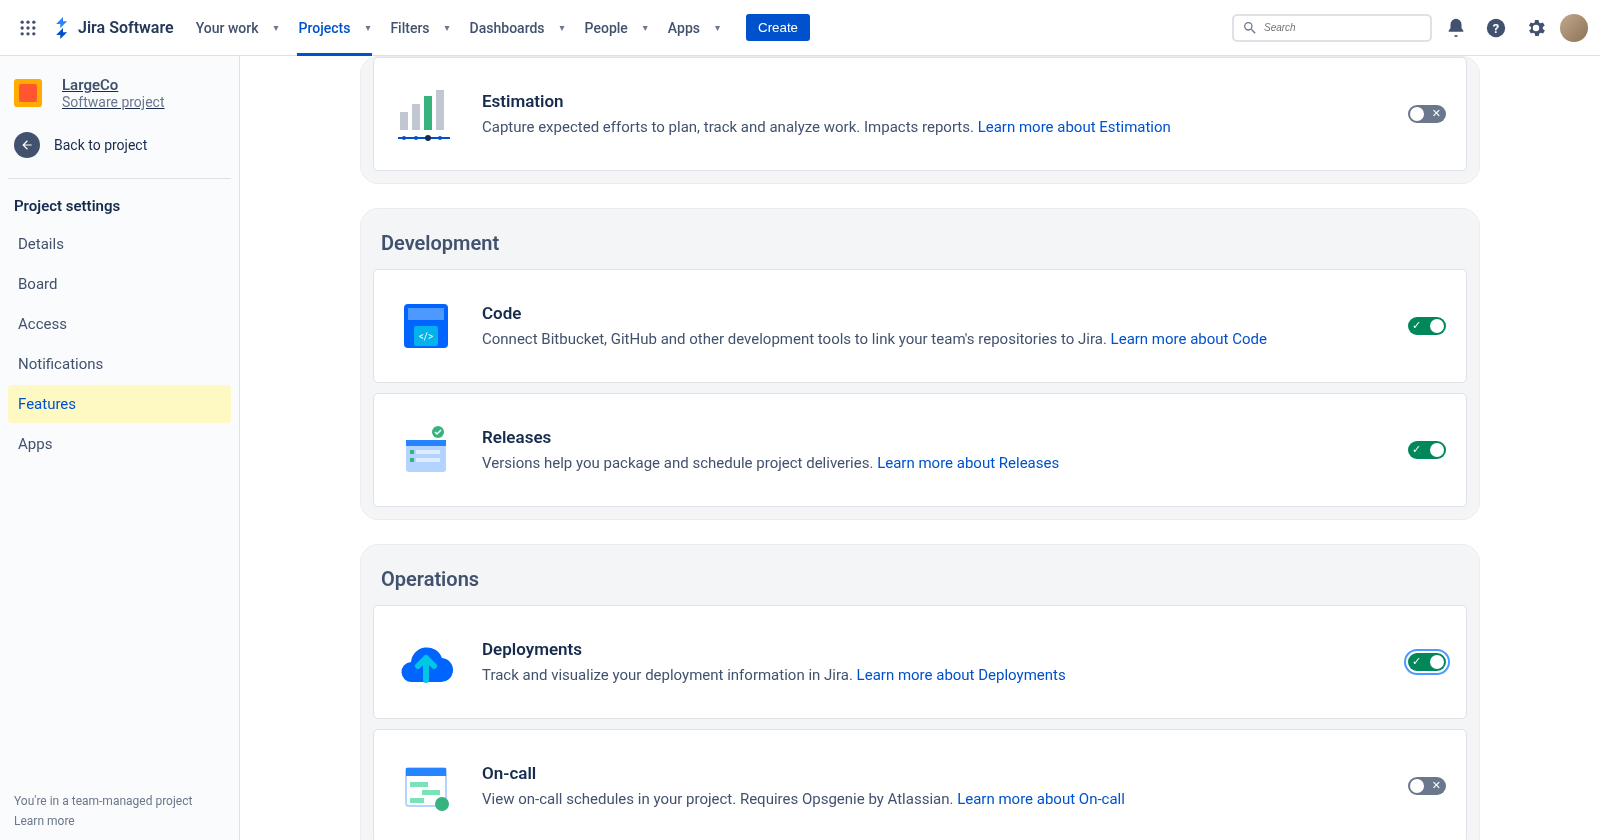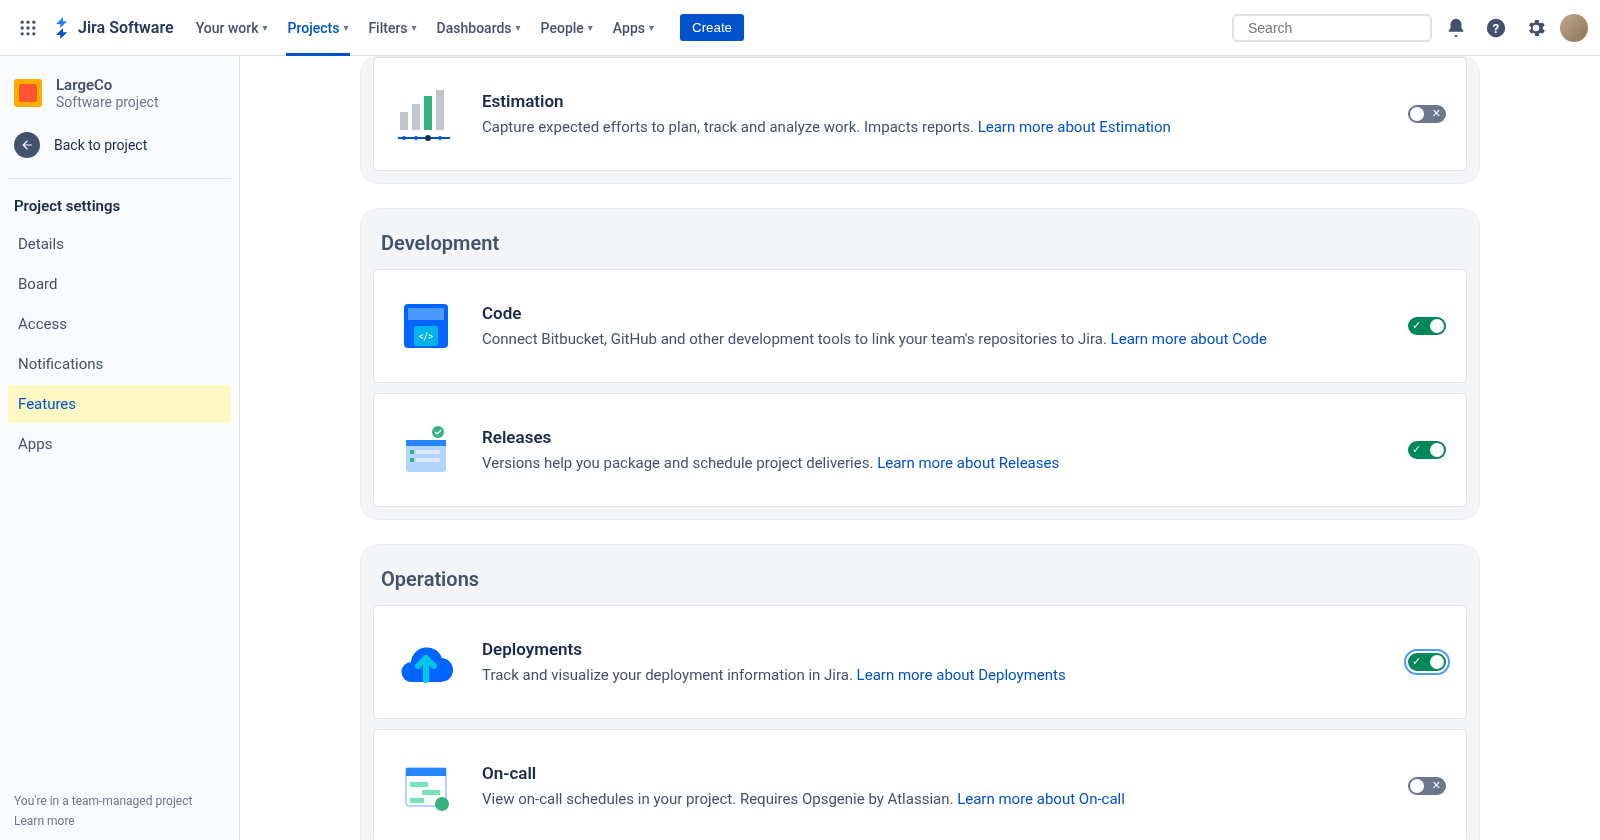--- a/index.html
+++ b/index.html
@@ -3,35 +3,35 @@
 <meta charset="utf-8">
 <style>
 * { margin: 0; padding: 0; box-sizing: border-box; }
 body { font-family: -apple-system, BlinkMacSystemFont, "Segoe UI", Roboto, sans-serif; font-size: 14px; color: #172B4D; background: #fff; width: 1600px; height: 840px; overflow: hidden; }
 
 
 .topnav { height: 56px; border-bottom: 1px solid #dfe1e6; display: flex; align-items: center; padding: 12px 12px; gap: 4px; }
 .topnav-left { display: flex; align-items: center; gap: 4px; flex: 1; }
 .app-switcher { width: 32px; height: 32px; display: flex; align-items: center; justify-content: center; border-radius: 3px; cursor: pointer; }
 .logo { display: flex; align-items: center; gap: 4px; margin: 0 8px 0 4px; font-weight: 600; font-size: 16px; color: #253858; }
-.nav-item { padding: 8px 10px; display: flex; align-items: center; gap: 4px; border-radius: 3px; cursor: pointer; color: #42526E; font-weight: 500; }
+.nav-item { padding: 8px 10px; display: flex; align-items: center; gap: 15px; border-radius: 3px; cursor: pointer; color: #42526E; font-weight: 500; }
 .nav-item.active { color: #0052CC; position: relative; }
 .nav-item.active::after { content: ""; position: absolute; bottom: -12px; left: 8px; right: 8px; height: 3px; background: #0052CC; }
 .chevron { font-size: 10px; color: #6b778c; }
 .create-btn { background: #0052CC; color: #fff; padding: 6px 12px; border-radius: 3px; font-weight: 500; border: none; margin-left: 12px; cursor: pointer; }
 .topnav-right { display: flex; align-items: center; gap: 8px; }
 .search-box { display: flex; align-items: center; border: 2px solid #dfe1e6; border-radius: 5px; padding: 4px 8px; width: 200px; gap: 6px; }
-.search-box input { border: none; outline: none; font-size: 14px; flex: 1; color: #6b778c; }
+.search-box input { border: none; outline: none; font-size: 10px; flex: 1; color: #6b778c; font-style: italic; }
 .icon-btn { width: 32px; height: 32px; display: flex; align-items: center; justify-content: center; border-radius: 50%; cursor: pointer; }
 .avatar { width: 28px; height: 28px; border-radius: 50%; background: linear-gradient(135deg, #c1a890, #8b7355); }
 
 
 .layout { display: flex; height: calc(840px - 56px); }
 .sidebar { width: 240px; background: #fafbfc; border-right: 1px solid #dfe1e6; display: flex; flex-direction: column; padding: 20px 8px 0 8px; }
-.project-header { display: flex; align-items: center; gap: 14px; padding: 0 6px 12px 6px; }
+.project-header { display: flex; align-items: center; gap: 20px; padding: 0 6px 12px 6px; text-decoration: underline; }
 .project-icon { width: 28px; height: 28px; background: #ffab00; border-radius: 3px; position: relative; display:flex; align-items:center; justify-content:center;}
 .project-icon::before{content:""; width:18px; height:18px; background:#ff5630; border-radius:2px;}
 .project-name { font-weight: 600; color: #42526E; font-size: 15px; }
 .project-type { font-size: 14px; color: #6b778c; }
 .back-link { display: flex; align-items: center; gap: 14px; padding: 10px 6px; cursor: pointer; }
 .back-circle { width: 26px; height: 26px; border-radius: 50%; background: #42526E; display: flex; align-items: center; justify-content: center; color: #fff; }
 .section-divider { border-top: 1px solid #dfe1e6; margin: 10px 0; }
 .section-title { font-weight: 600; color: #172B4D; padding: 8px 6px; font-size: 15px; }
 .side-item { padding: 10px 10px; border-radius: 4px; cursor: pointer; color: #42526E; font-size: 15px; margin: 2px 0;}
 .side-item.active { background: #fef9c3; color: #0052CC; }

